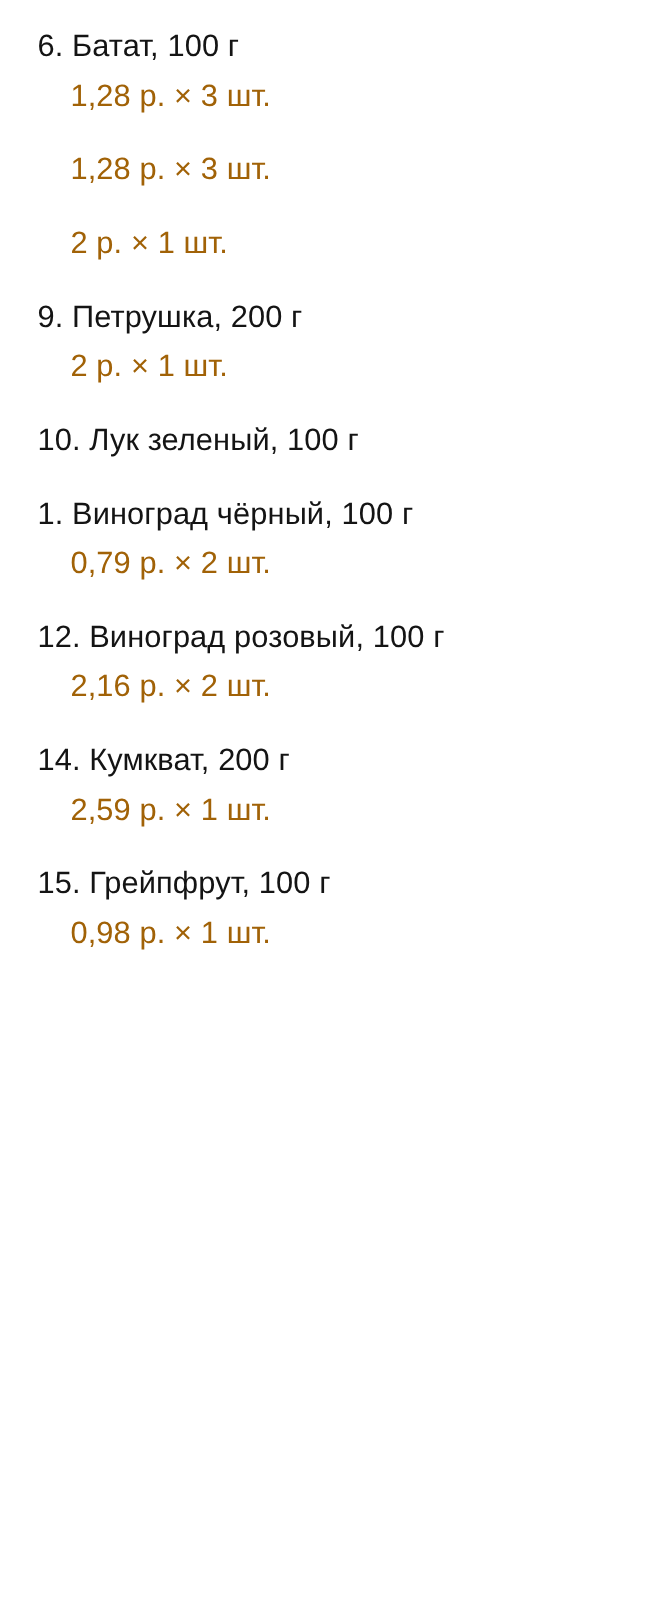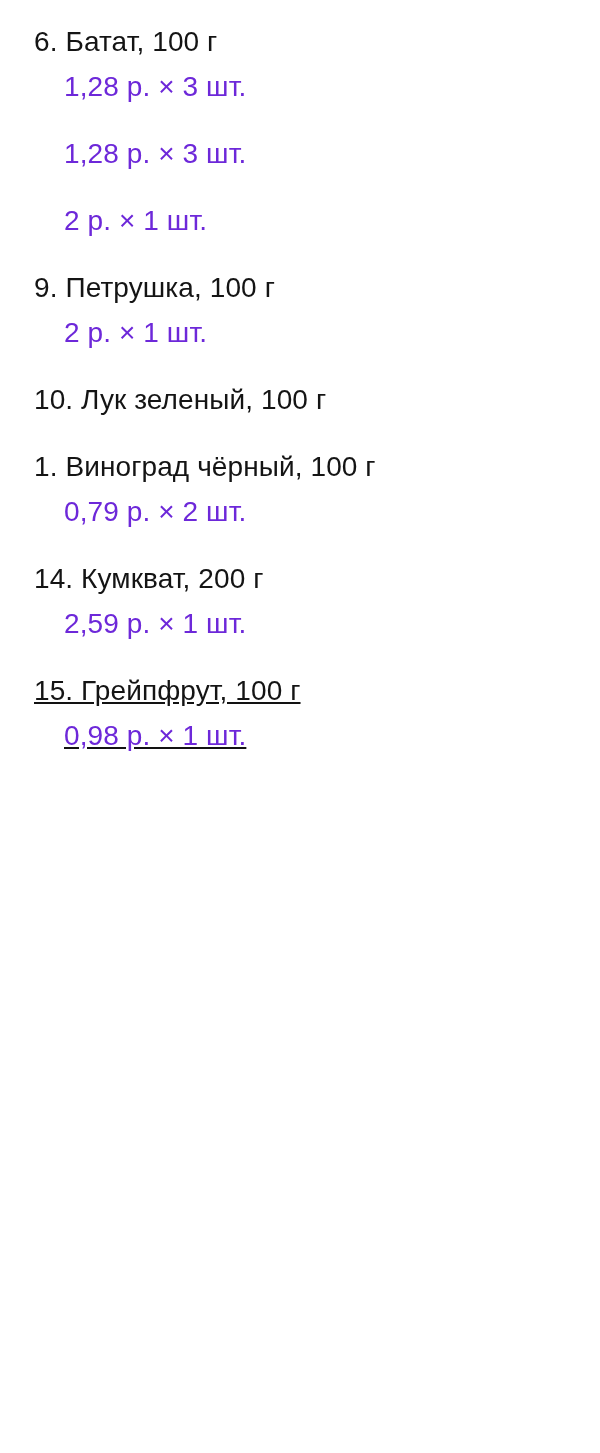--- a/index.html
+++ b/index.html
@@ -19,34 +19,33 @@
     min-height: 1453px;
     box-sizing: border-box;
     padding: 24px 28px 9px 34px;
     background: #ffffff;
   }
   .item {
     margin: 0 0 32px 0;
   }
   .item:last-child {
     margin-bottom: 0;
-    text-decoration: underline;
   }
   .item-title {
     font-size: 28px;
     line-height: 1.25;
     letter-spacing: 0.1px;
     color: #141414;
     white-space: nowrap;
   }
   .item-price {
     font-size: 28px;
     line-height: 1.25;
     letter-spacing: 0.1px;
-    color: #6d28d9;
+    color: #a16207;
     padding-left: 30px;
     margin-top: 10px;
     white-space: nowrap;
   }
 </style>
 </head>
 <body>
 
 <div class="doc">
 
@@ -57,33 +56,37 @@
 
   <div class="item">
     <div class="item-price">1,28 р. × 3 шт.</div>
   </div>
 
   <div class="item">
     <div class="item-price">2 р. × 1 шт.</div>
   </div>
 
   <div class="item">
-    <div class="item-title">9. Петрушка, 100 г</div>
+    <div class="item-title">9. Петрушка, 200 г</div>
     <div class="item-price">2 р. × 1 шт.</div>
   </div>
 
   <div class="item">
     <div class="item-title">10. Лук зеленый, 100 г</div>
   </div>
 
   <div class="item">
     <div class="item-title">1. Виноград чёрный, 100 г</div>
     <div class="item-price">0,79 р. × 2 шт.</div>
   </div>
 
+  <div class="item">
+    <div class="item-title">12. Виноград розовый, 100 г</div>
+    <div class="item-price">2,16 р. × 2 шт.</div>
+  </div>
 
 
   <div class="item">
     <div class="item-title">14. Кумкват, 200 г</div>
     <div class="item-price">2,59 р. × 1 шт.</div>
   </div>
 
   <div class="item">
     <div class="item-title">15. Грейпфрут, 100 г</div>
     <div class="item-price">0,98 р. × 1 шт.</div>

